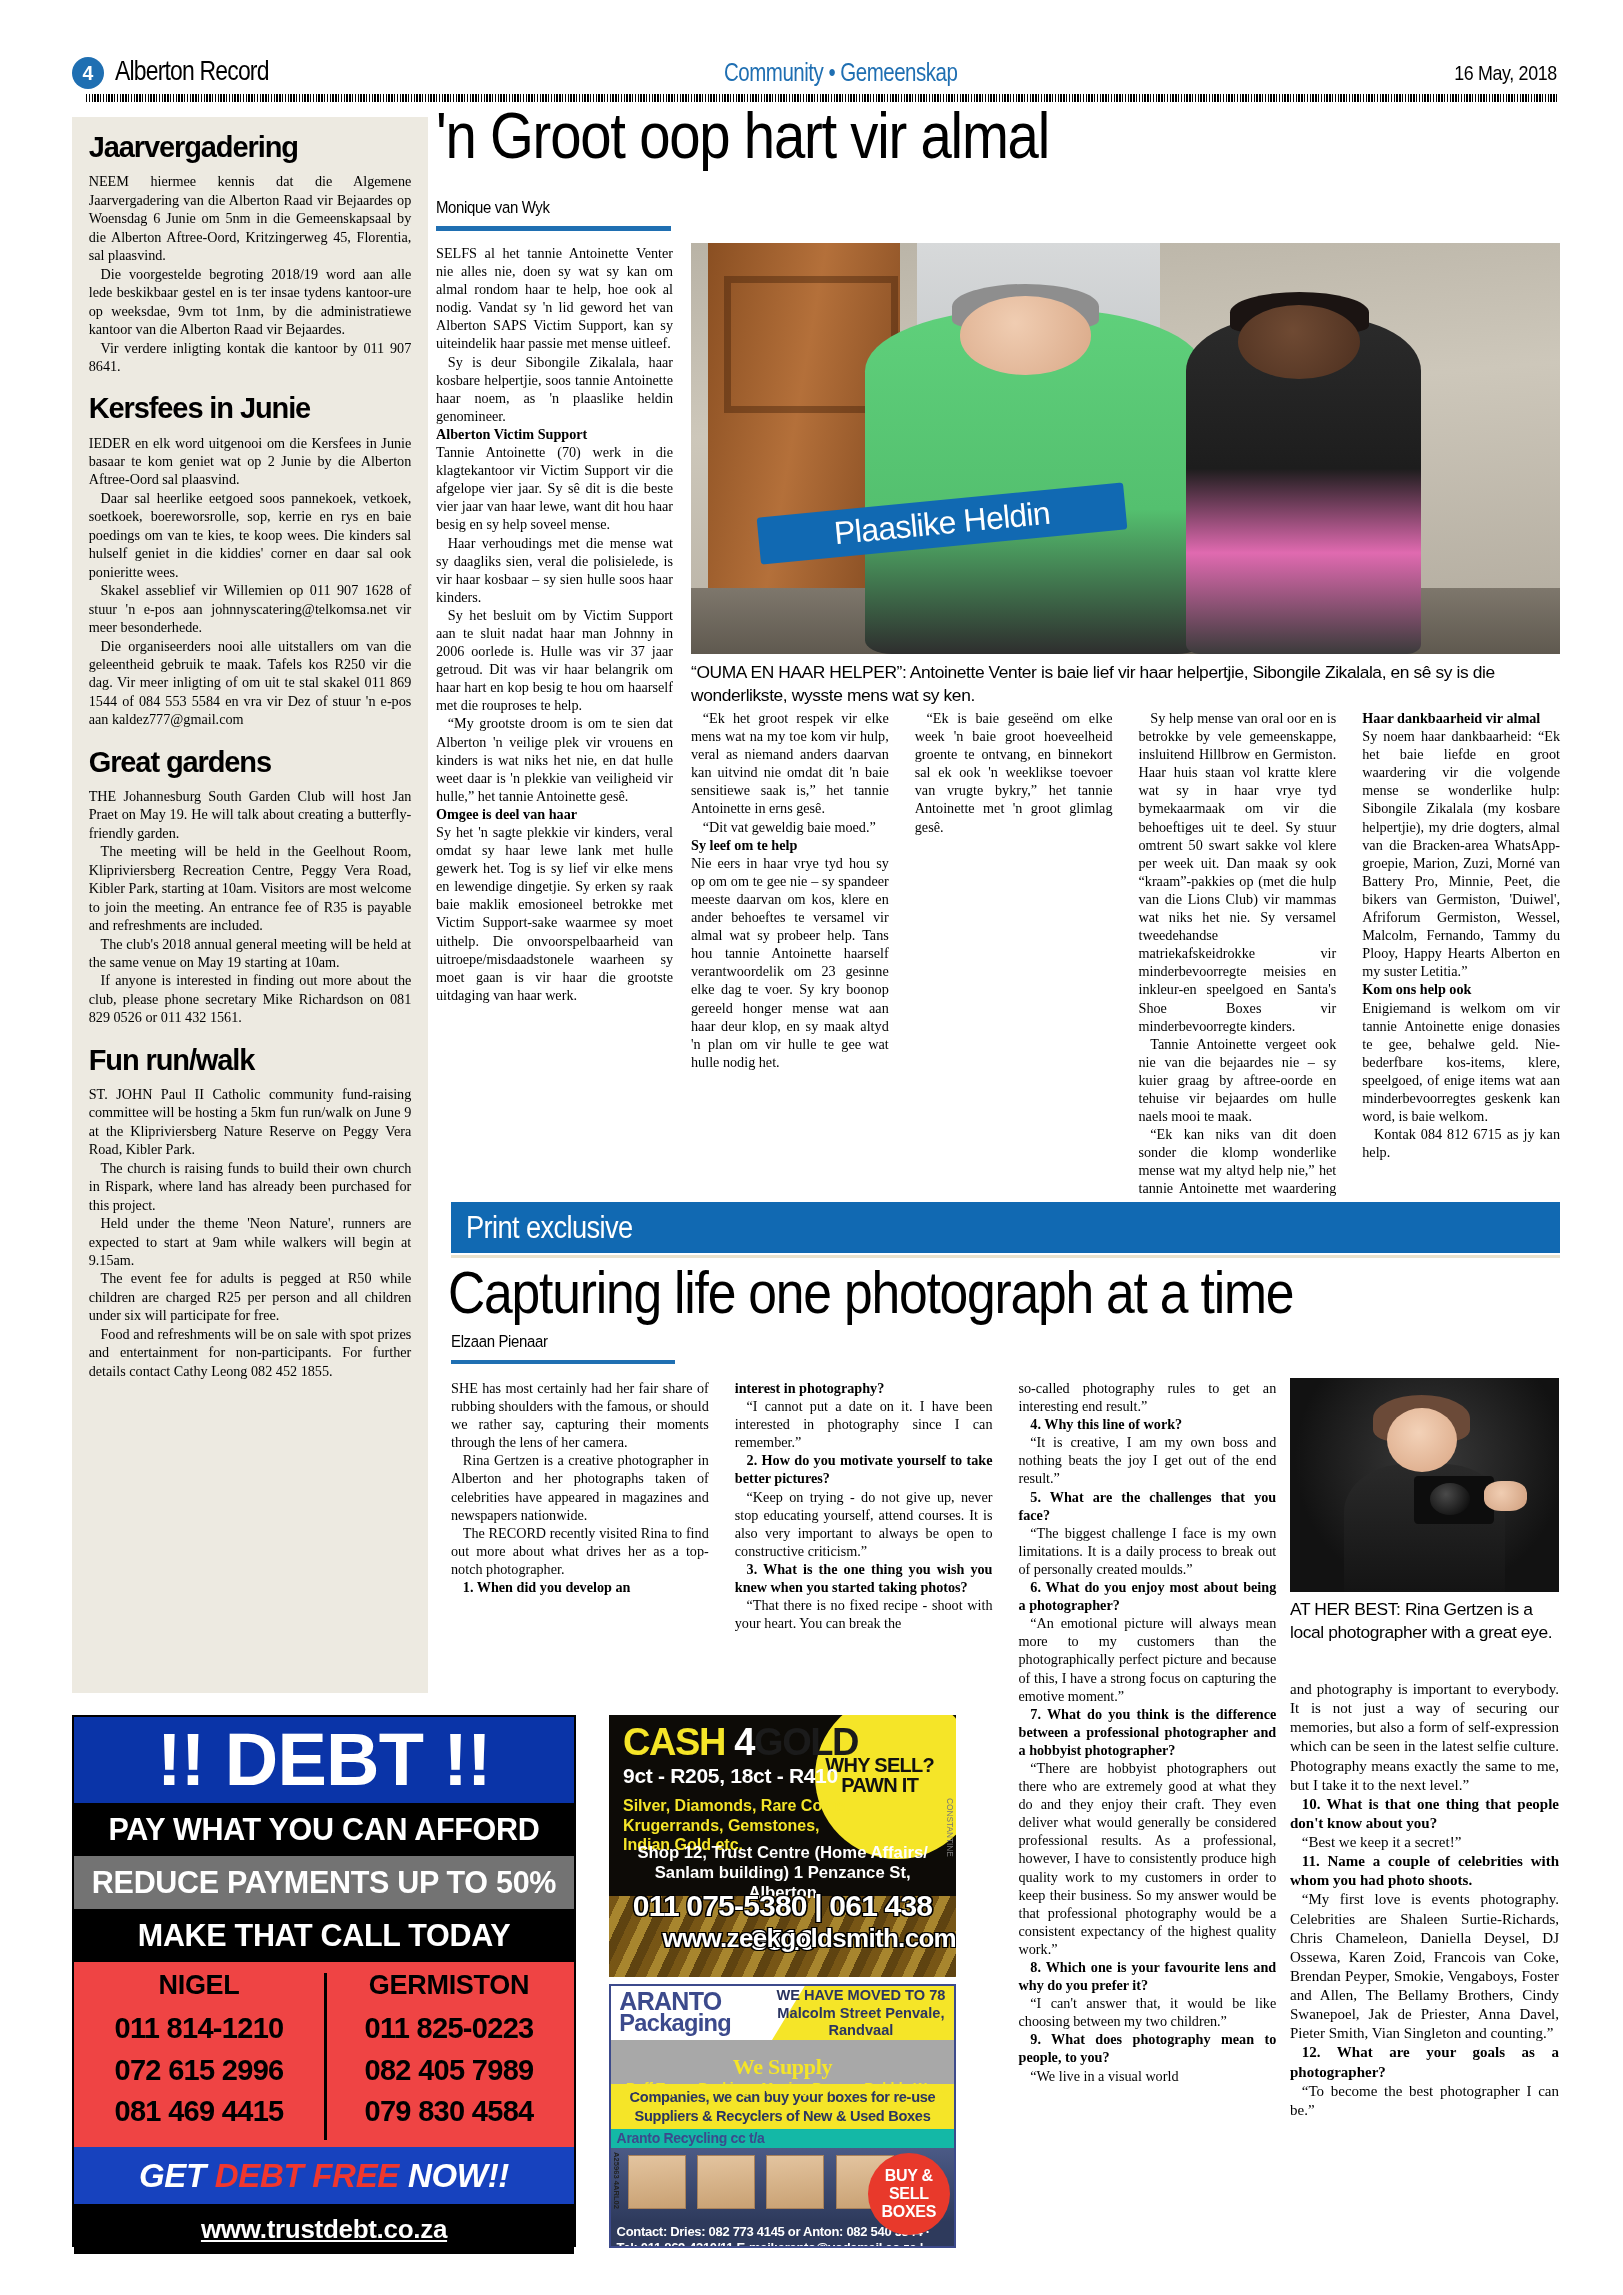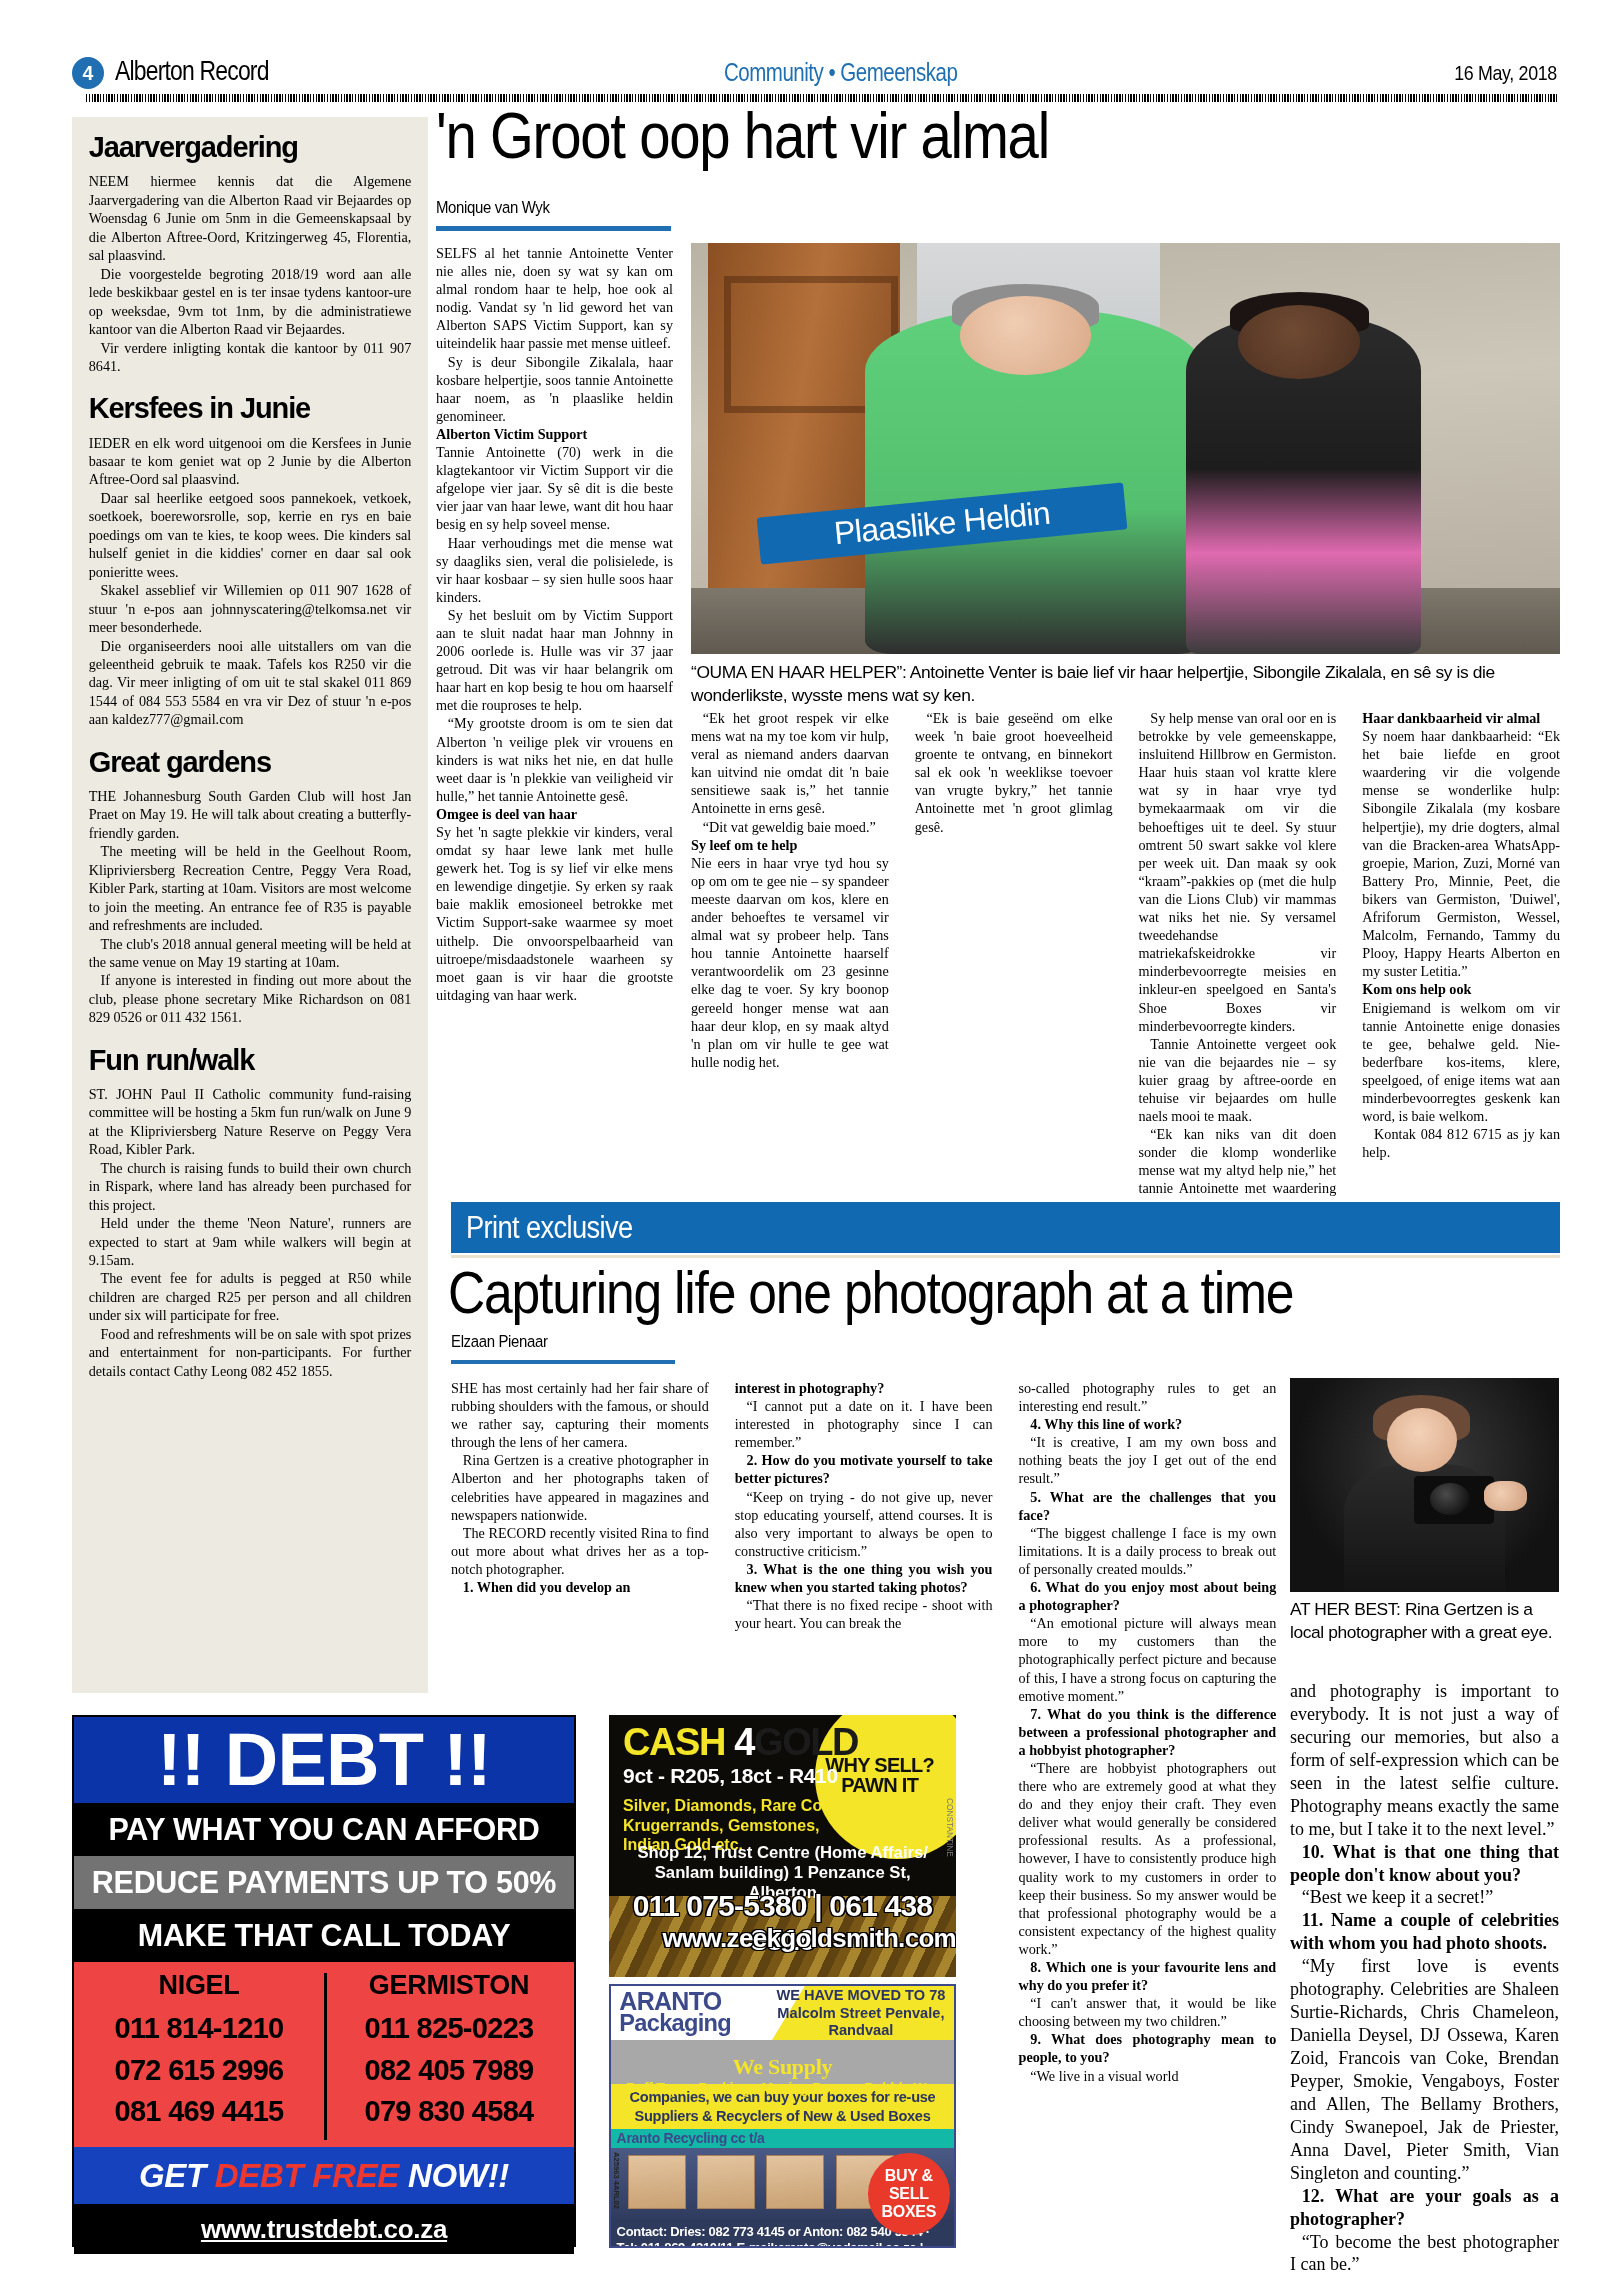--- a/index.html
+++ b/index.html
@@ -193,21 +193,21 @@
   .rn-hand { position:absolute; left:72%; top:48%; width:16%; height:14%;
     background: radial-gradient(circle at 40% 40%, #f0cdb2, #cf9d7c); border-radius:40%; }
 
   .photo-rina-cap {
     position: absolute; left: 1290px; top: 1598px; width: 269px;
     font-family: "Liberation Sans", sans-serif; font-size: 17.4px;
     line-height: 1.33; letter-spacing: -0.4px;
   }
   .a2-col4-tail {
     position: absolute; left: 1290px; top: 1680px; width: 269px;
-    font-size: 18px; line-height: 1.275; text-align: justify;
+    font-size: 15px; line-height: 1.275; text-align: justify;
   }
   .a2-col4-tail p { text-indent: 11.8px; }
   .a2-col4-tail p.lead { text-indent: 0; }
   .a2-col4-tail p.q { text-indent: 11.8px; font-weight: bold; }
 
   
   .ad-debt {
     position: absolute; left: 72px; top: 1715px; width: 504px; height: 532px;
     background: #fff; border: 2.1px solid #000;
   }

